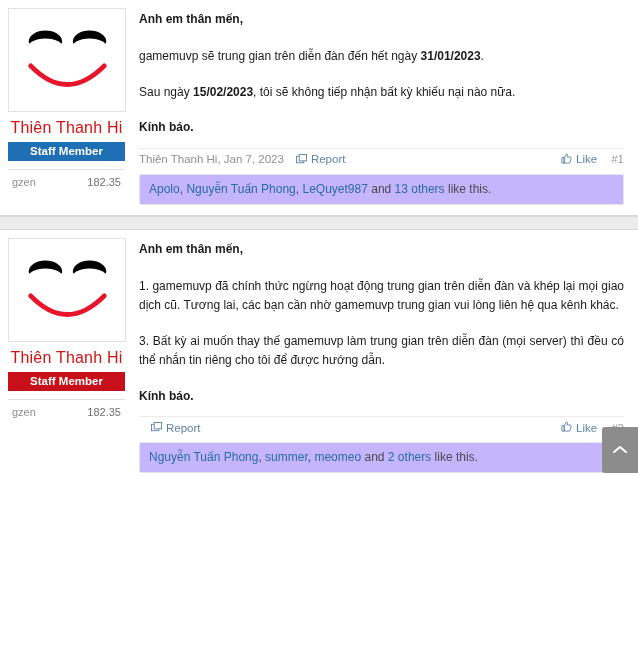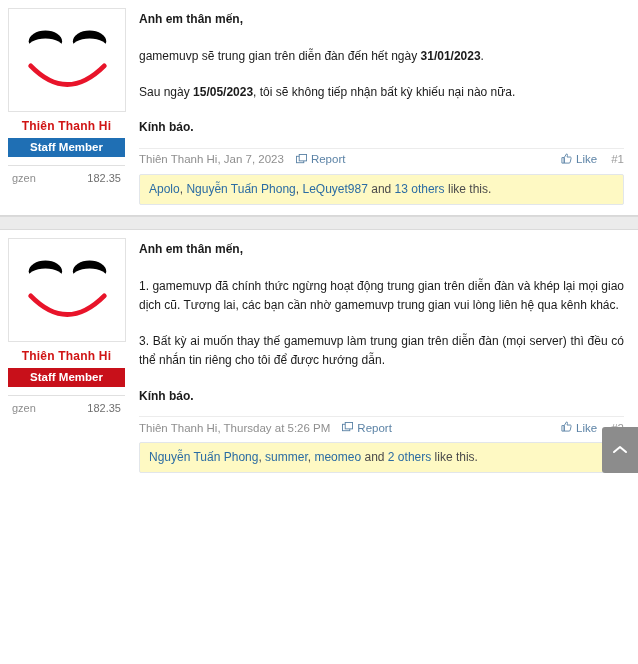--- a/index.html
+++ b/index.html
@@ -42,22 +42,22 @@
     height: 104px;
     margin: 0 auto;
     background: #ffffff;
     border: 1px solid #e2e2e2;
     position: relative;
     overflow: hidden;
   }
   .smiley { position: absolute; left: 0; top: 0; width: 100%; height: 100%; }
   .username {
     margin-top: 7px;
-    font-size: 12px;
-    font-weight: bold;
+    font-size: 16px;
+    font-weight: normal;
     color: #d01414;
     letter-spacing: .2px;
   }
   .staffbadge {
     margin: 5px 2px 0 2px;
     background: #1f6fb4;
     color: #ffffff;
     font-size: 11.5px;
     font-weight: bold;
     text-align: center;
@@ -122,21 +122,21 @@
     display: flex;
     align-items: center;
     gap: 4px;
     color: #5c83a6;
     text-decoration: none;
     margin-right: 14px;
   }
   .postnum { color: #9b9b9b; }
   
   .likestrip {
-    background: #fef9c3;
+    background: #c4b5fd;
     border: 1px solid #e2e6ea;
     border-radius: 2px;
     padding: 6px 9px;
     margin: 0 0 10px 0;
     font-size: 12px;
     color: #4b4b4b;
     line-height: 1.4;
   }
   .likestrip a { color: #2b6ca3; text-decoration: none; }
   
@@ -181,21 +181,21 @@
 
     <div class="msgcol">
       <p class="lead">Anh em thân mến,</p>
 
       <p>
         <span>gamemuvp sẽ trung gian trên diễn đàn đến hết ngày </span><b>31/01/2023</b><span>.</span>
       </p>
 
 
       <p>
-        <span>Sau ngày </span><b>15/05/2023</b><span>, tôi sẽ không tiếp nhận bất kỳ khiếu nại nào nữa.</span>
+        <span>Sau ngày </span><b>15/02/2023</b><span>, tôi sẽ không tiếp nhận bất kỳ khiếu nại nào nữa.</span>
       </p>
 
       <p class="sign">Kính báo.</p>
 
       <div class="postfoot">
         <span class="postdate">Thiên Thanh Hi, Jan 7, 2023</span>
         <a class="report" href="#">
           <span>
             <svg width="11" height="11" viewBox="0 0 12 12">
               <rect x="0.5" y="2.5" width="8" height="7" fill="none" stroke="#5c83a6"></rect>
@@ -254,21 +254,20 @@
       <p>
         <span>1. gamemuvp đã chính thức ngừng hoạt động trung gian trên diễn đàn và khép lại mọi giao dịch cũ. Tương lai, các bạn cần nhờ gamemuvp trung gian vui lòng liên hệ qua kênh khác.</span>
       </p>
       <p>
         <span>3. Bất kỳ ai muốn thay thế gamemuvp làm trung gian trên diễn đàn (mọi server) thì đều có thể nhắn tin riêng cho tôi để được hướng dẫn.</span>
       </p>
 
       <p class="sign">Kính báo.</p>
 
       <div class="postfoot">
-        <span class="postdate">Thiên Thanh Hi, Thursday at 5:26 PM</span>
         <a class="report" href="#">
           <span>
             <svg width="11" height="11" viewBox="0 0 12 12">
               <rect x="0.5" y="2.5" width="8" height="7" fill="none" stroke="#5c83a6"></rect>
               <rect x="3.5" y="0.5" width="8" height="7" fill="#ffffff" stroke="#5c83a6"></rect>
             </svg>
           </span>
           <span>Report</span>
         </a>
         <span class="spacer"></span>

